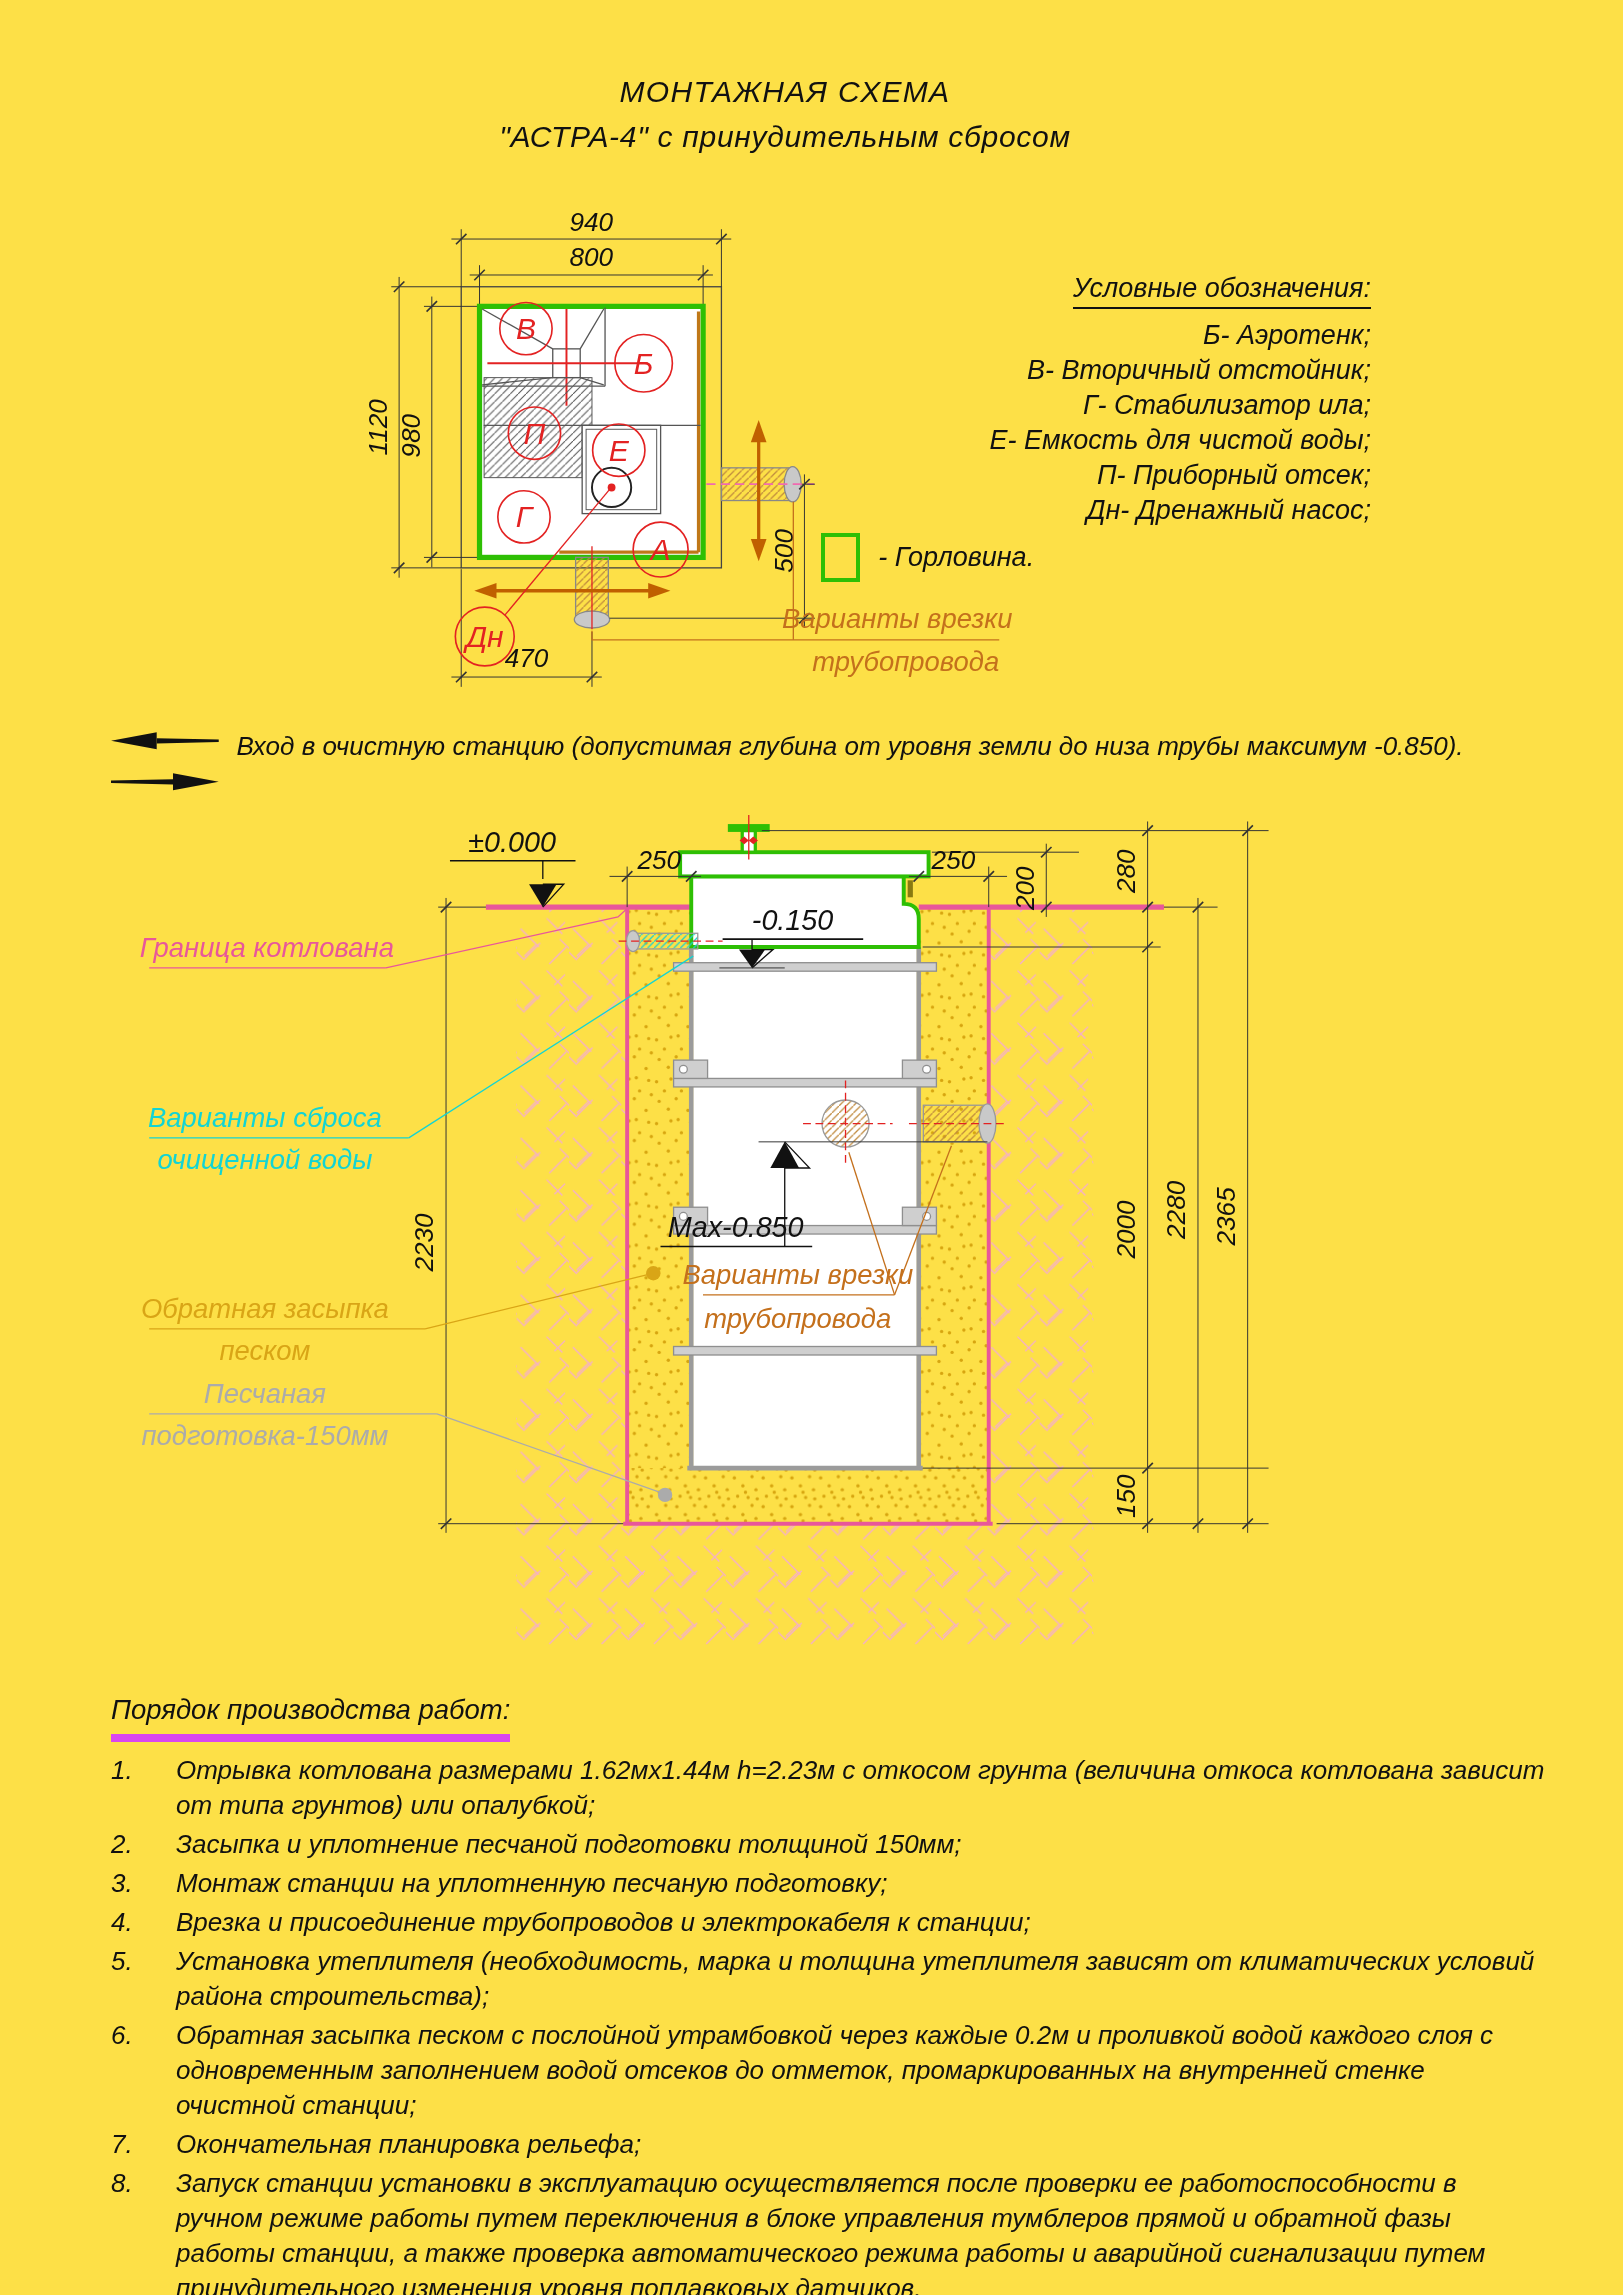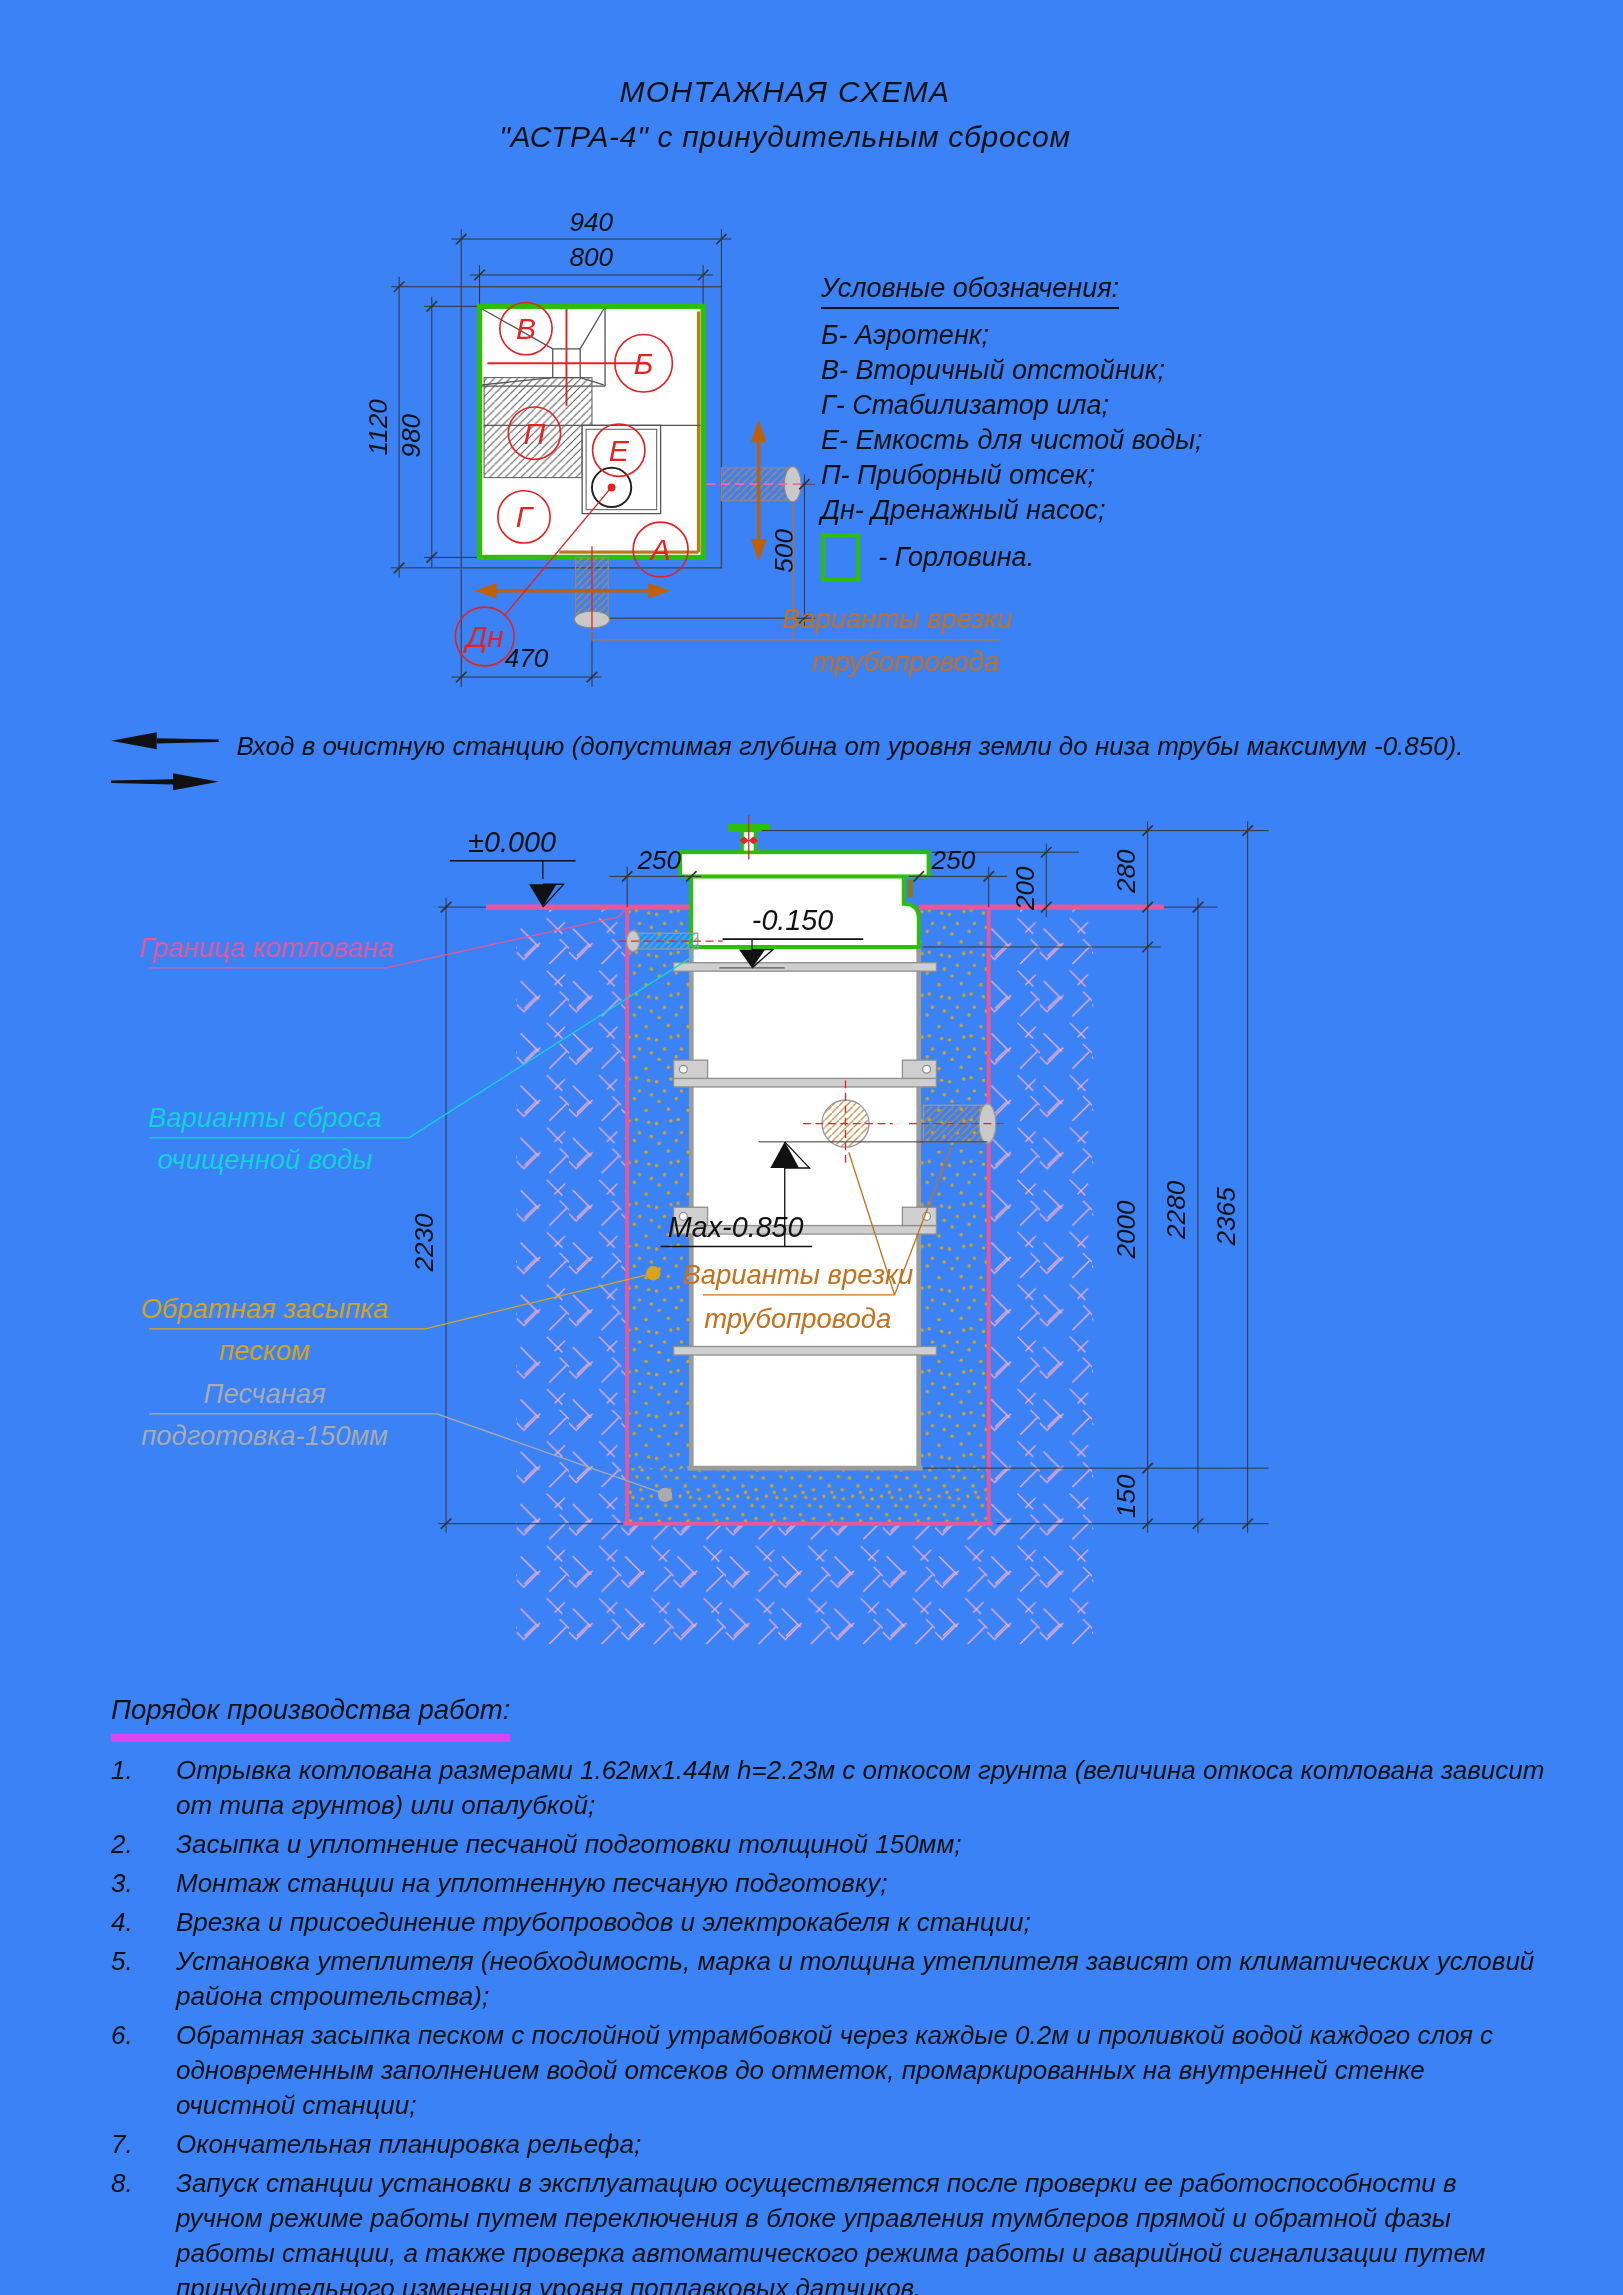--- a/index.html
+++ b/index.html
@@ -1,24 +1,24 @@
 <!DOCTYPE html>
 <html style="font-size:10.5px"><head>
 <meta charset="utf-8">
 <style>
   html,body{margin:0;padding:0;background:#fff;}
-  #page{position:relative;width:1623px;height:2295px;background:#3b82f6;overflow:hidden;
+  #page{position:relative;width:1623px;height:2295px;background:#fde047;overflow:hidden;
         font-family:"Liberation Sans",sans-serif;font-style:italic;color:#111;}
   .abs{position:absolute;}
   
   #title{left:131px;top:69px;width:1308px;text-align:center;line-height:1.5;}
   #title .t1{font-size:30px;letter-spacing:1.3px;}
   #title .t2{font-size:30px;letter-spacing:0.7px;}
   
-  #legend{left:821px;top:273px;width:550px;font-size:27px;}
+  #legend{left:821px;top:273px;width:550px;font-size:27px;text-align:right;}
   #legend .lg-title{display:inline-block;border-bottom:2px solid #111;padding-bottom:2.6px;margin-bottom:9.2px;}
   #legend .lg-item{height:35px;line-height:35px;white-space:nowrap;}
   #legend .lg-last{display:flex;align-items:center;margin-top:5.2px;}
   #legend .lg-square{width:31px;height:41px;border:4.6px solid #2ebf04;margin-right:18.3px;}
   
   .note{left:111px;width:1505px;display:flex;align-items:flex-start;font-size:26px;white-space:nowrap;}
   #note-in{top:731px;}
   #note-out{top:772px;}
   .note svg{margin-right:14.4px;flex:0 0 auto;}
   

